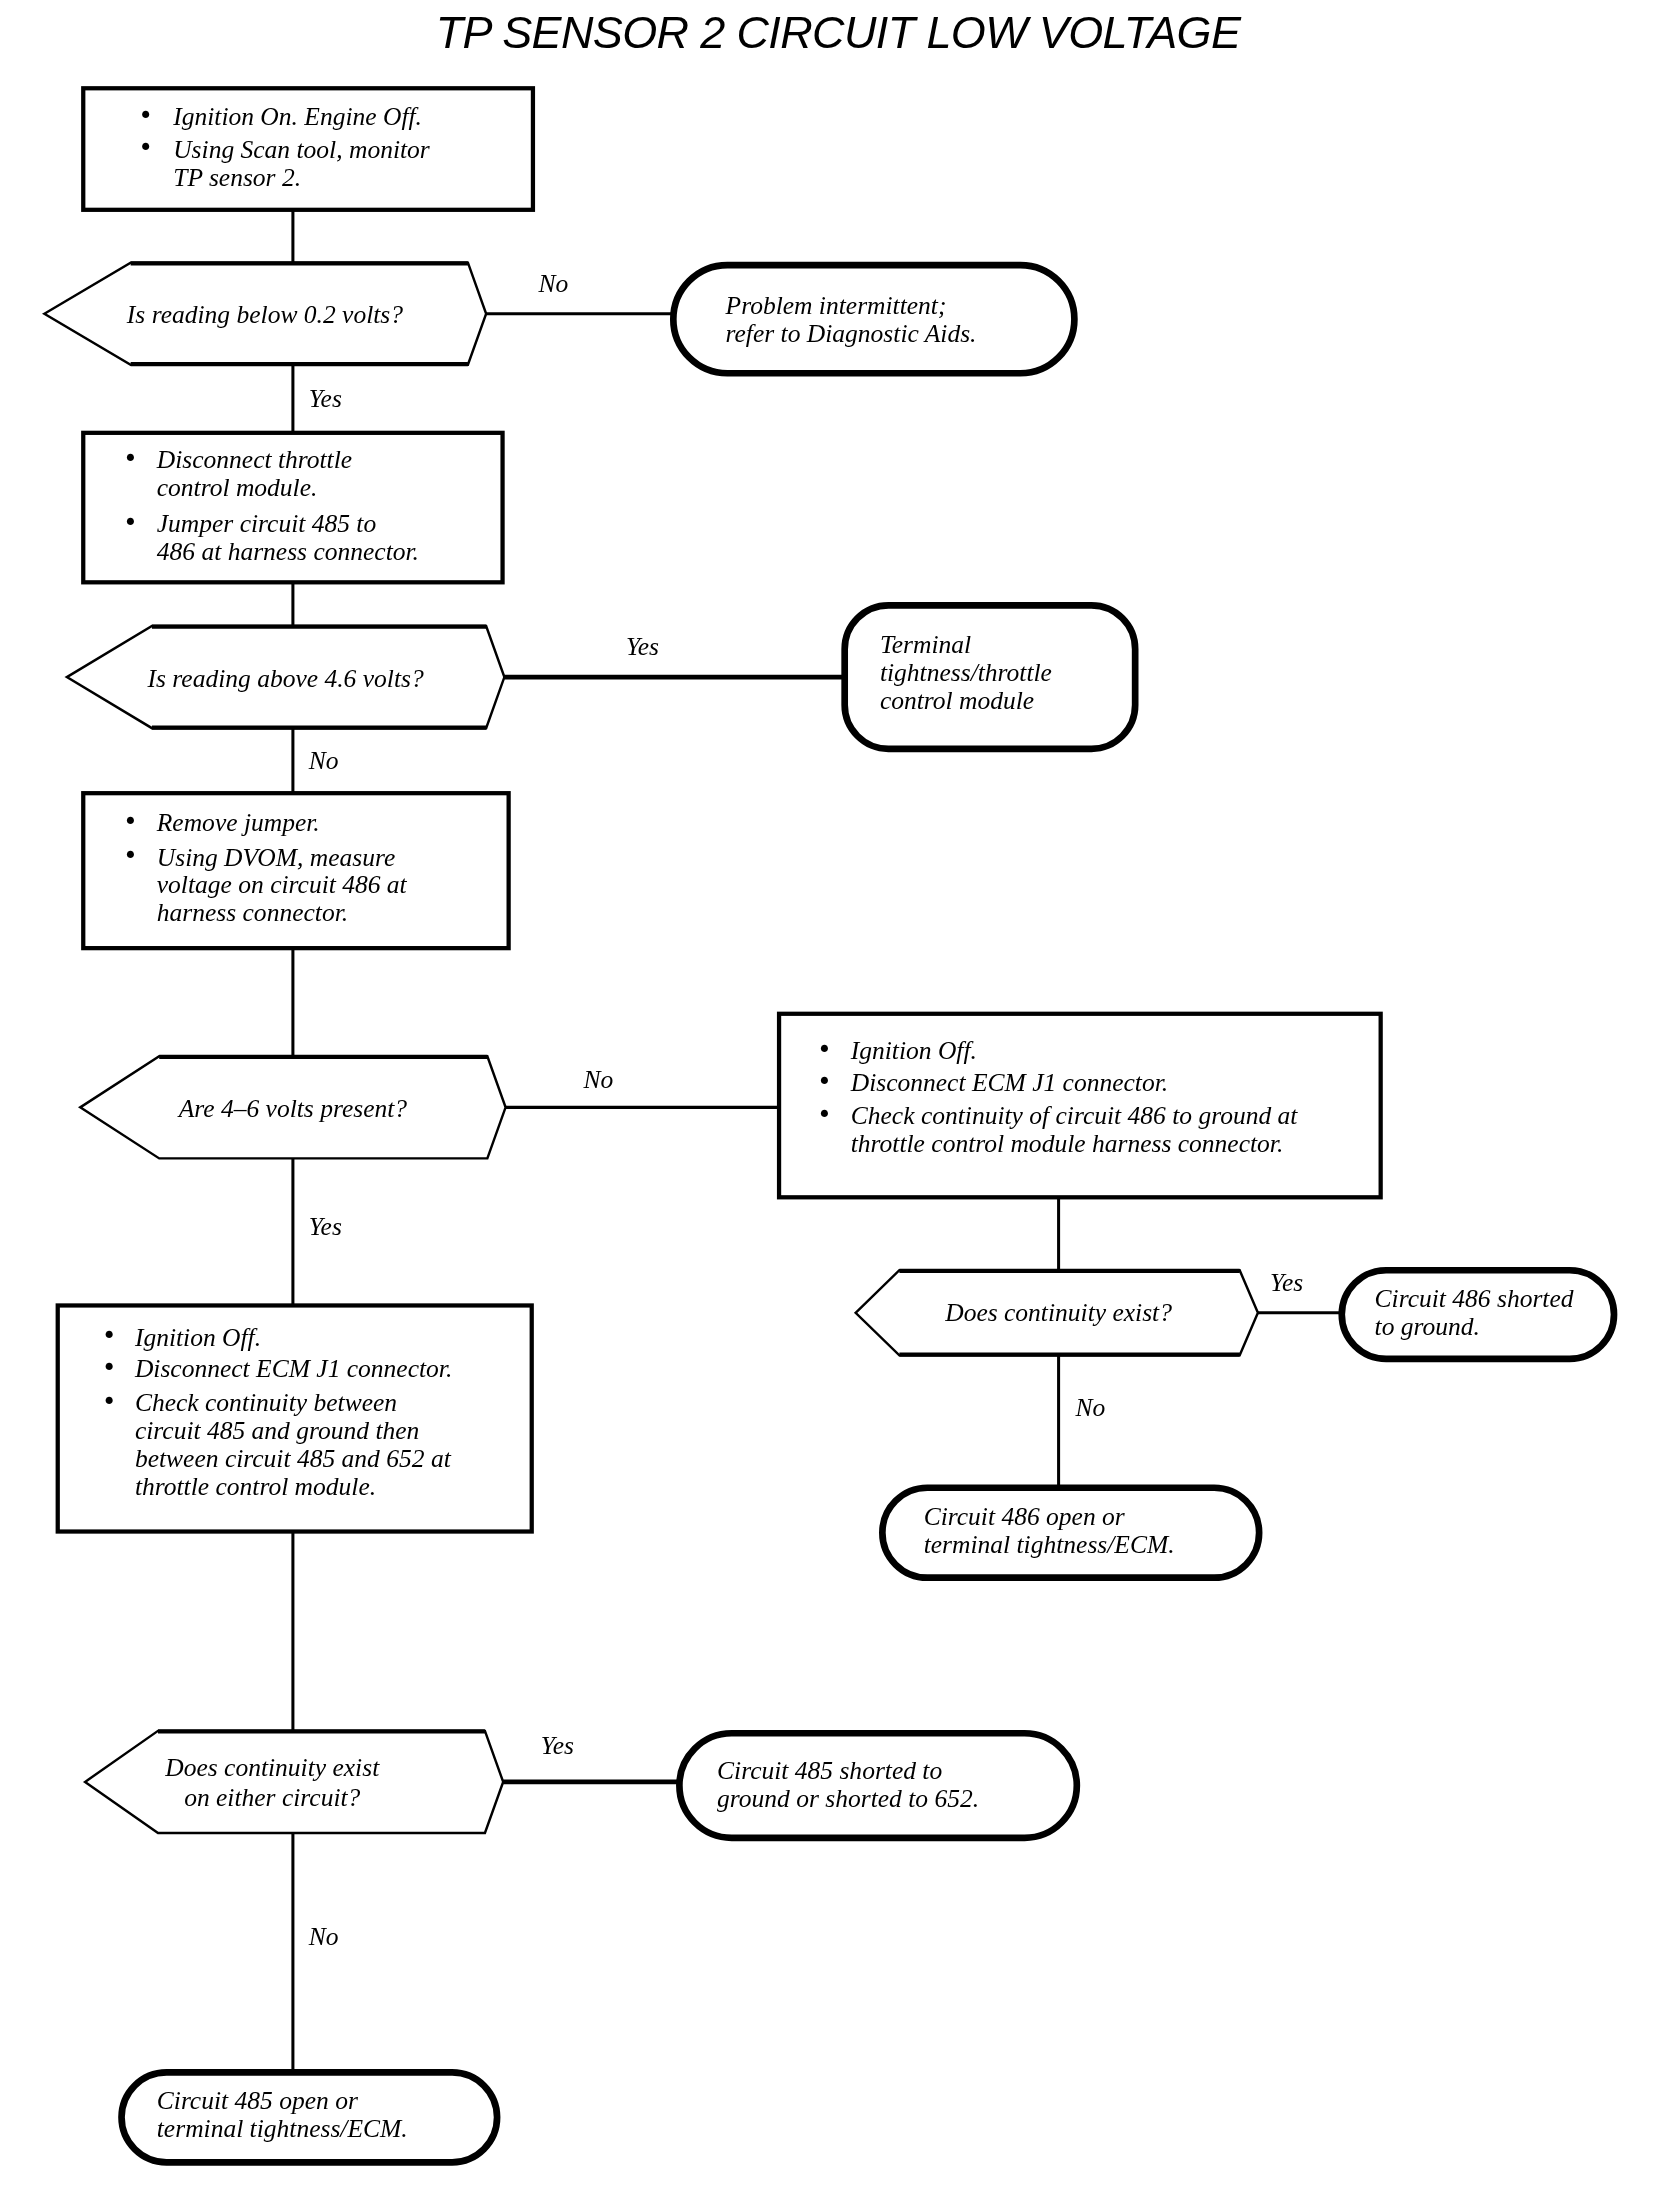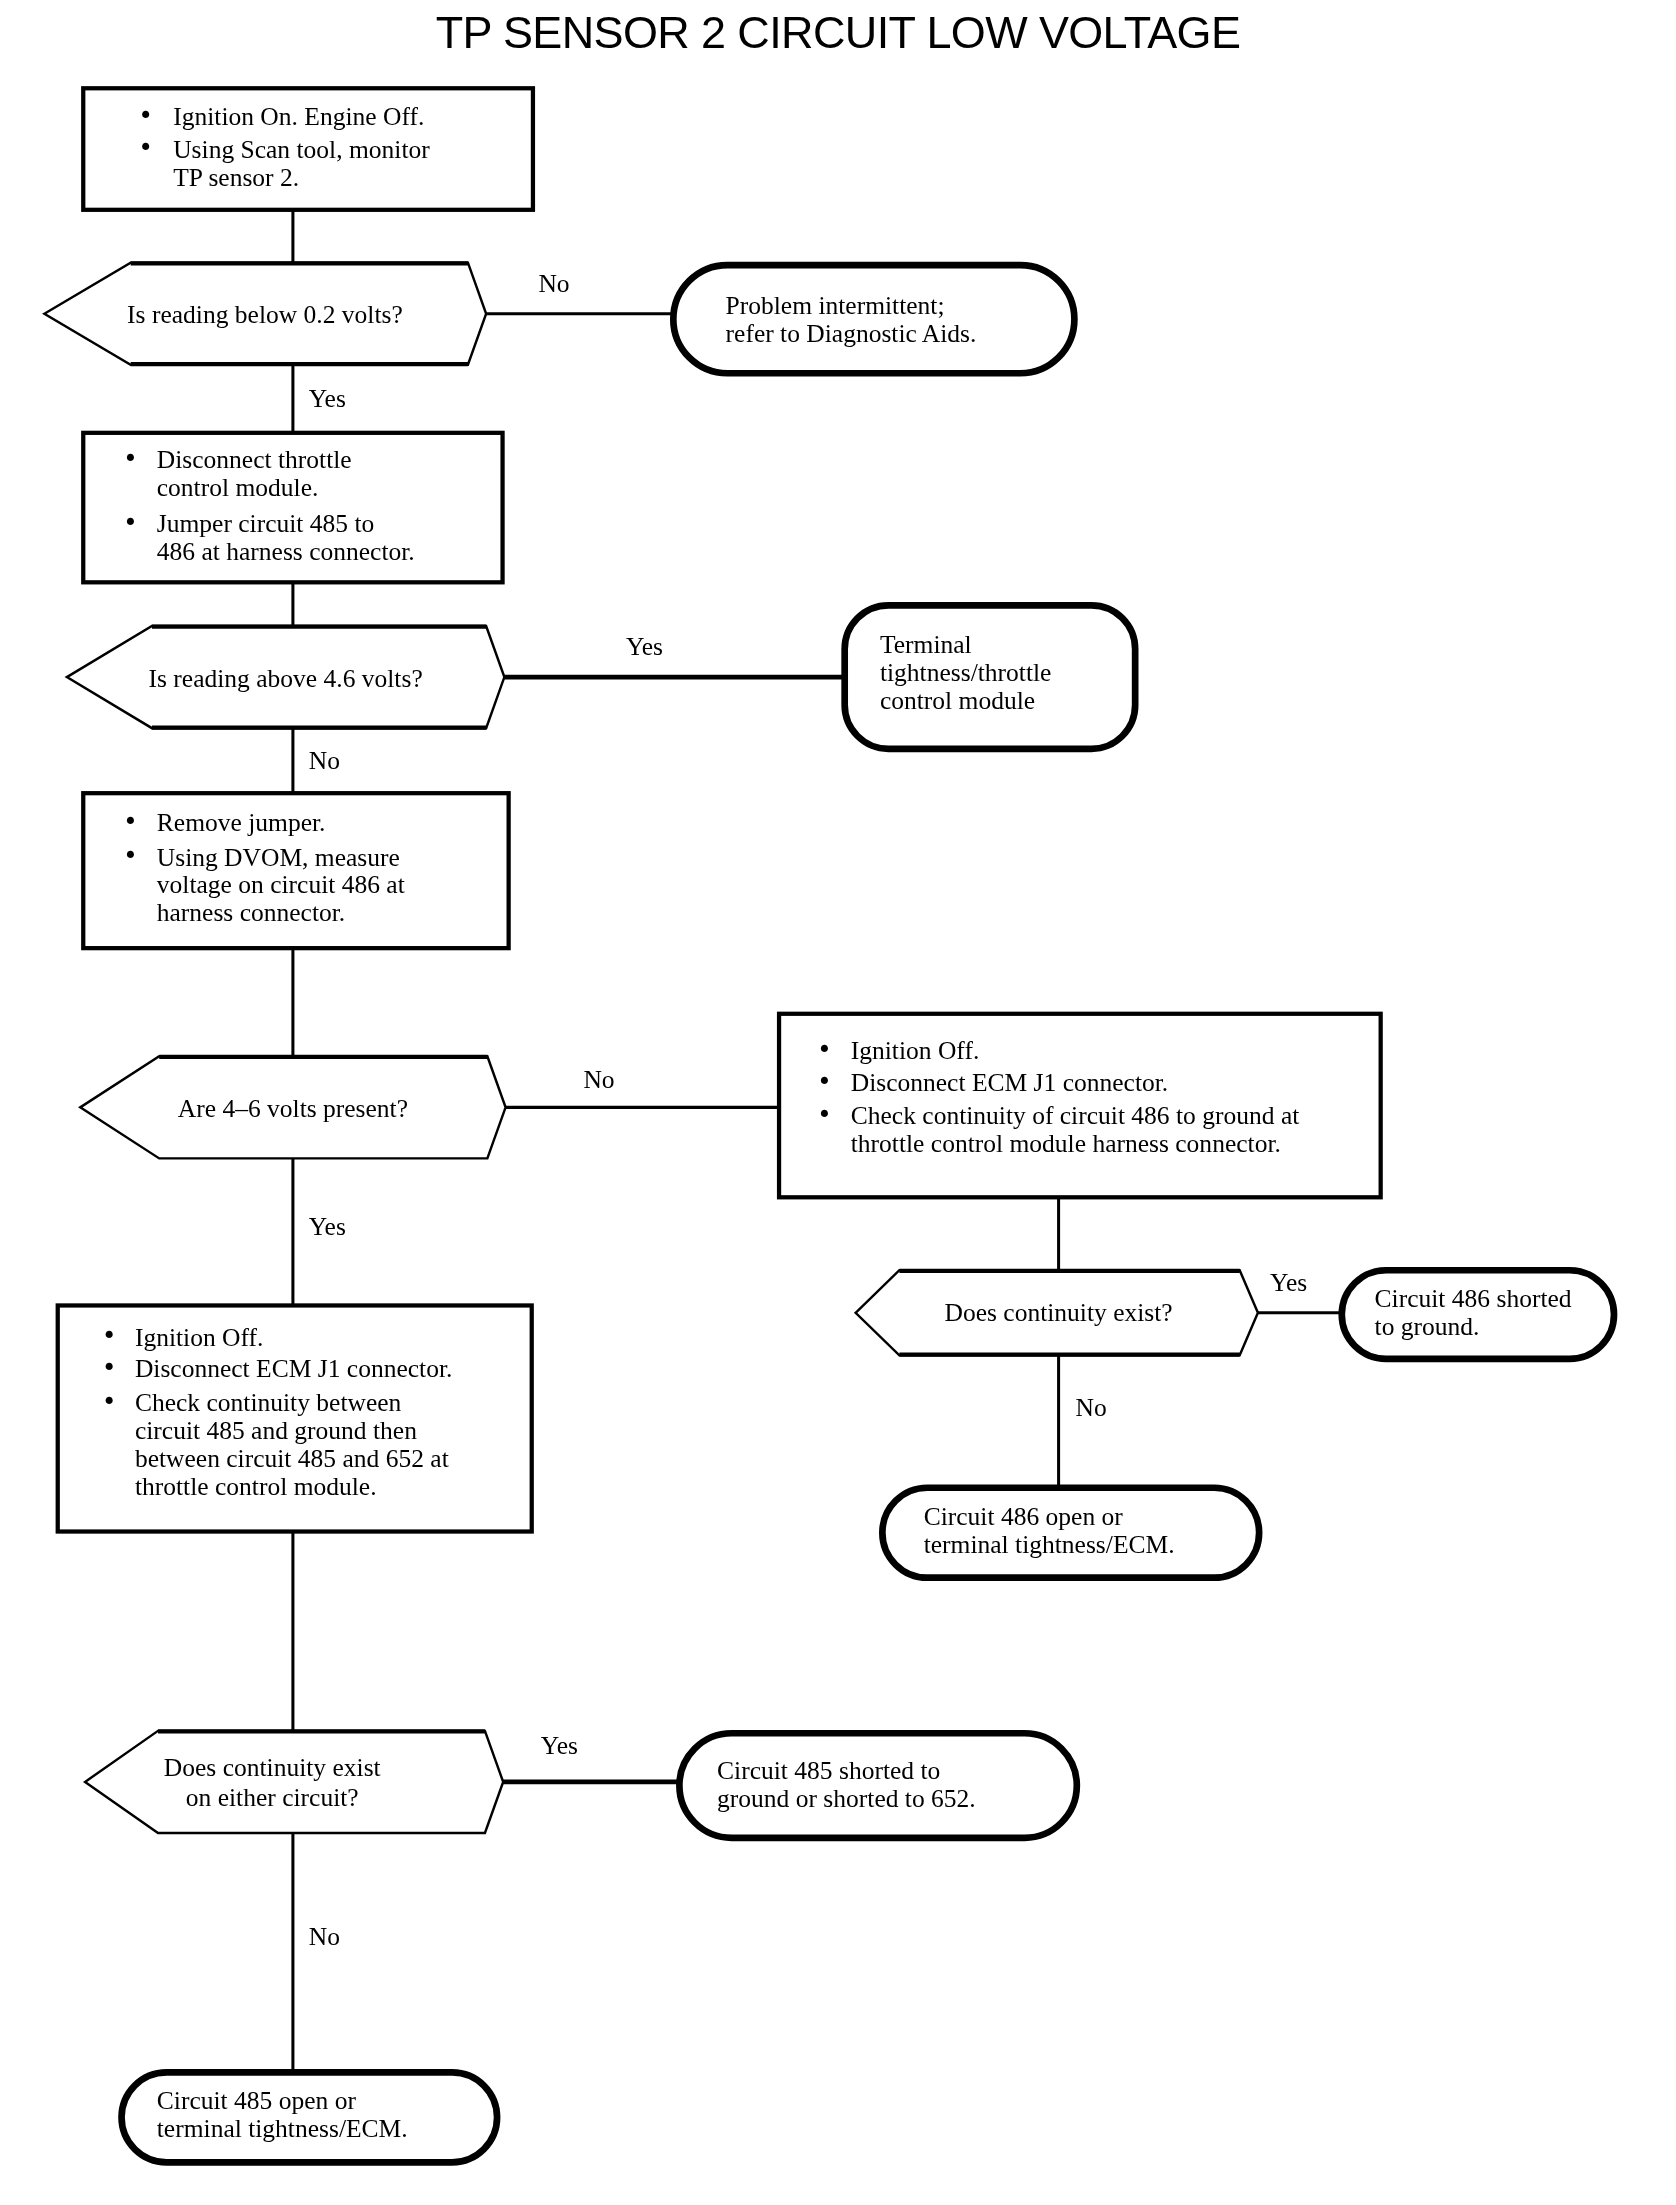--- a/index.html
+++ b/index.html
@@ -10,20 +10,21 @@
   body {
     width: 1676px;
     height: 2205px;
     font-family: "Liberation Serif", "DejaVu Serif", serif;
     overflow: hidden;
   }
   #chart-root {
     position: relative;
     width: 1660px;
     height: 2205px;
+    font-style: italic;
   }
   svg.flow {
     position: absolute;
     top: 0;
     left: 0;
     width: 1676px;
     height: 2205px;
   }
   .shape-fill { fill: #ffffff; }
   .stroke-thin { stroke: #000000; stroke-width: 4; fill: none; }

